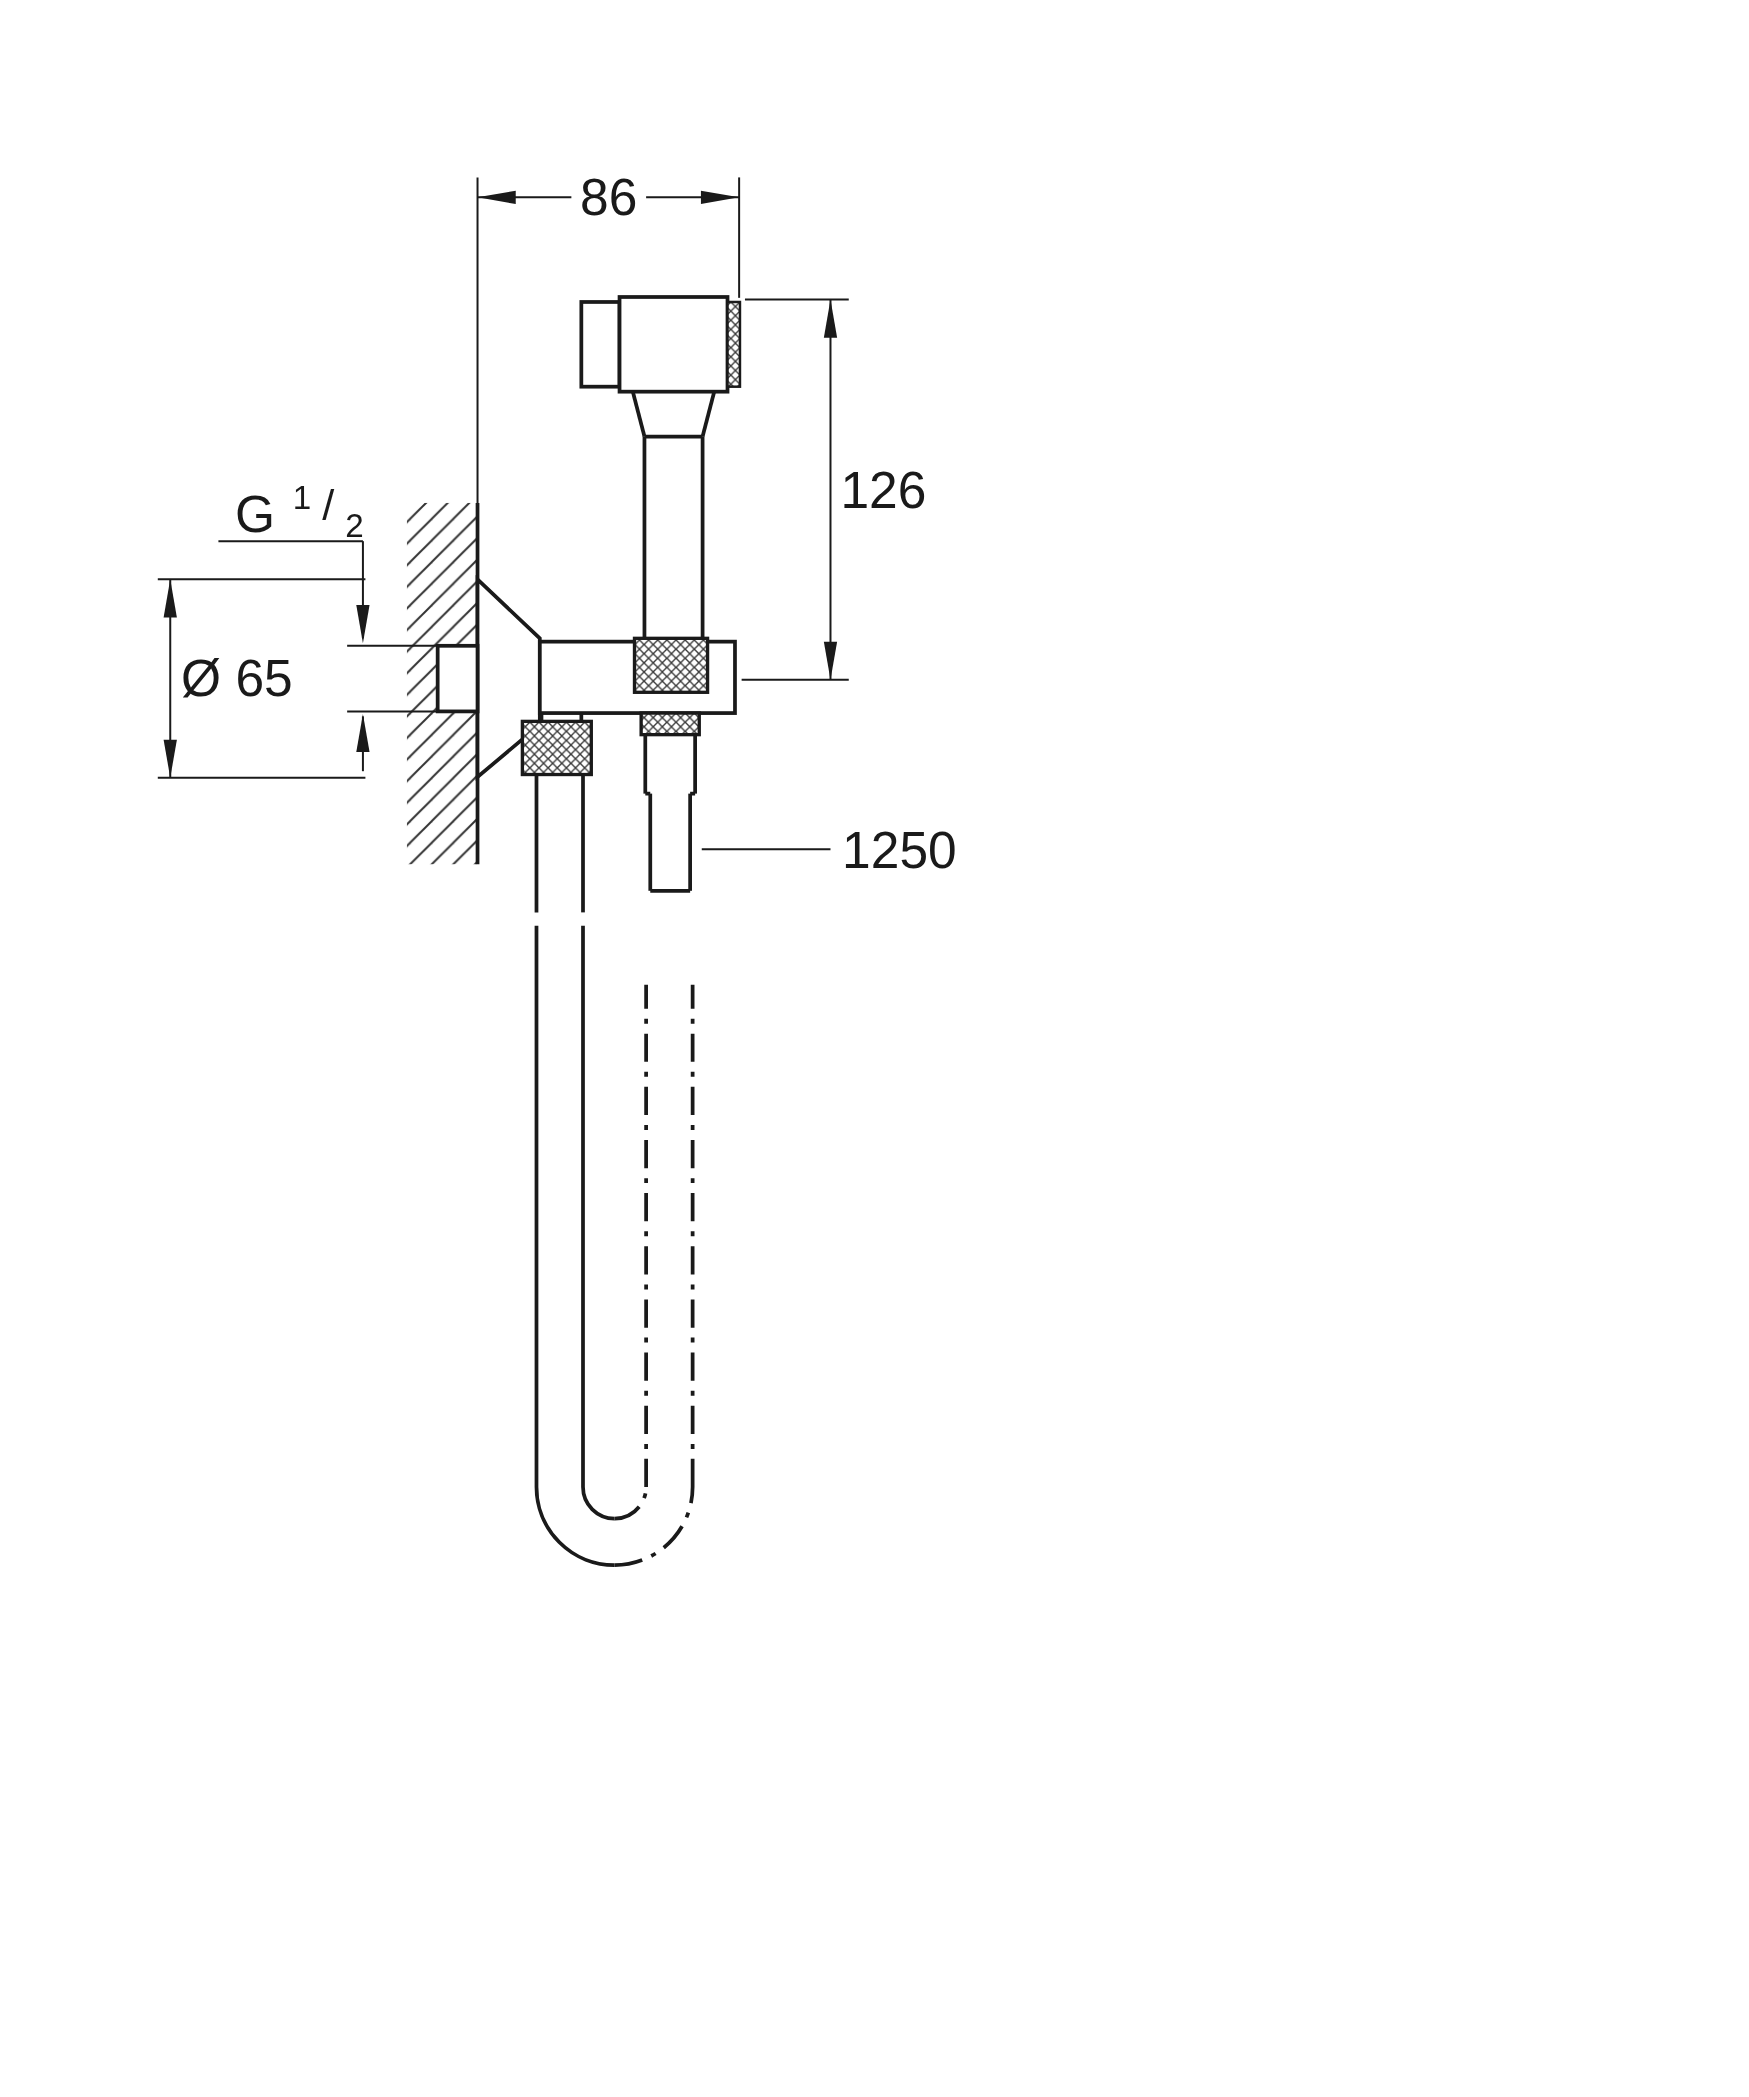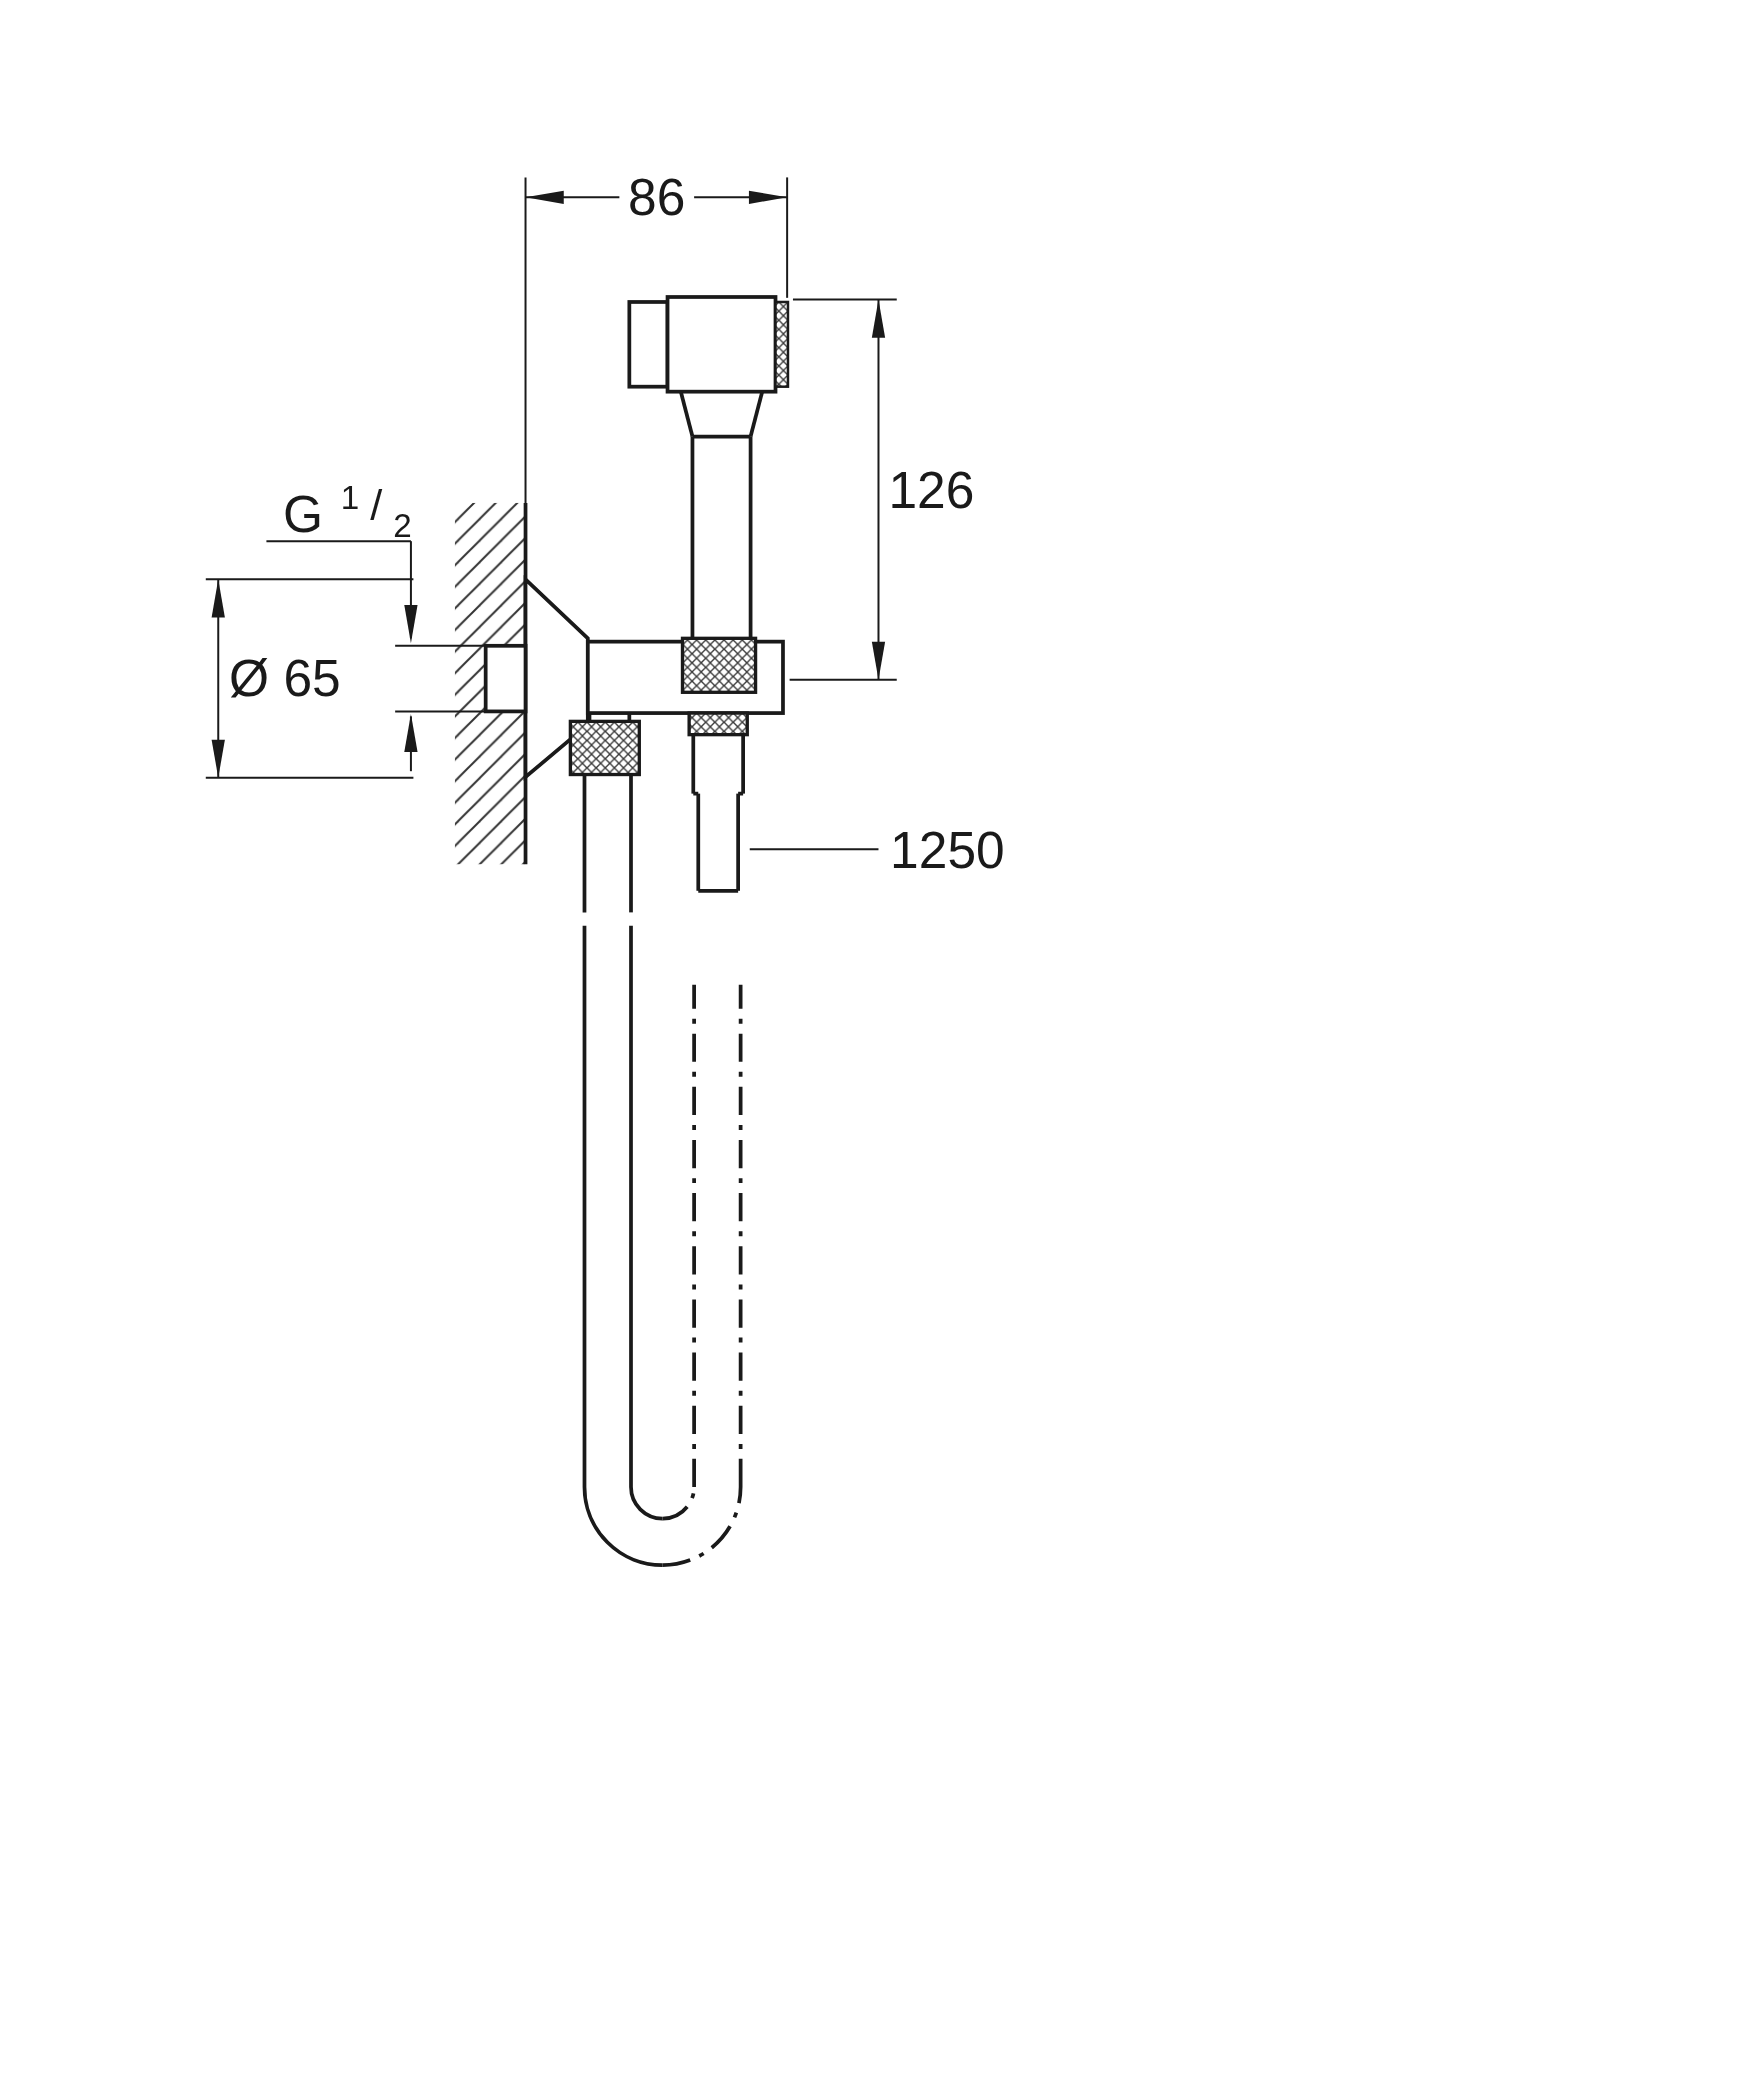--- a/index.html
+++ b/index.html
@@ -3,21 +3,20 @@
 <meta charset="utf-8">
 <style>
   :root{
     --line:#1a1a1a;
     --bg:#ffffff;
   }
   html,body{margin:0;padding:0;background:var(--bg);}
   .canvas{
     width:1641px;height:2098px;position:relative;background:var(--bg);
     font-family:"Liberation Sans",sans-serif;
-    padding-left:48px;
   }
   svg{display:block;}
   .obj{fill:none;stroke:var(--line);stroke-width:4.5;stroke-linecap:butt;stroke-linejoin:miter;}
   .objfill{fill:#ffffff;stroke:var(--line);stroke-width:4.5;}
   .thin{fill:none;stroke:var(--line);stroke-width:2.4;stroke-linecap:butt;}
   .dashdot{fill:none;stroke:var(--line);stroke-width:4.5;stroke-dasharray:34 12 6 12;}
   .arrow{fill:var(--line);stroke:none;}
   .dimtext{font-family:"Liberation Sans",sans-serif;font-size:62px;fill:var(--line);}
   .dimtext-small{font-family:"Liberation Sans",sans-serif;font-size:40px;fill:var(--line);}
 </style>

